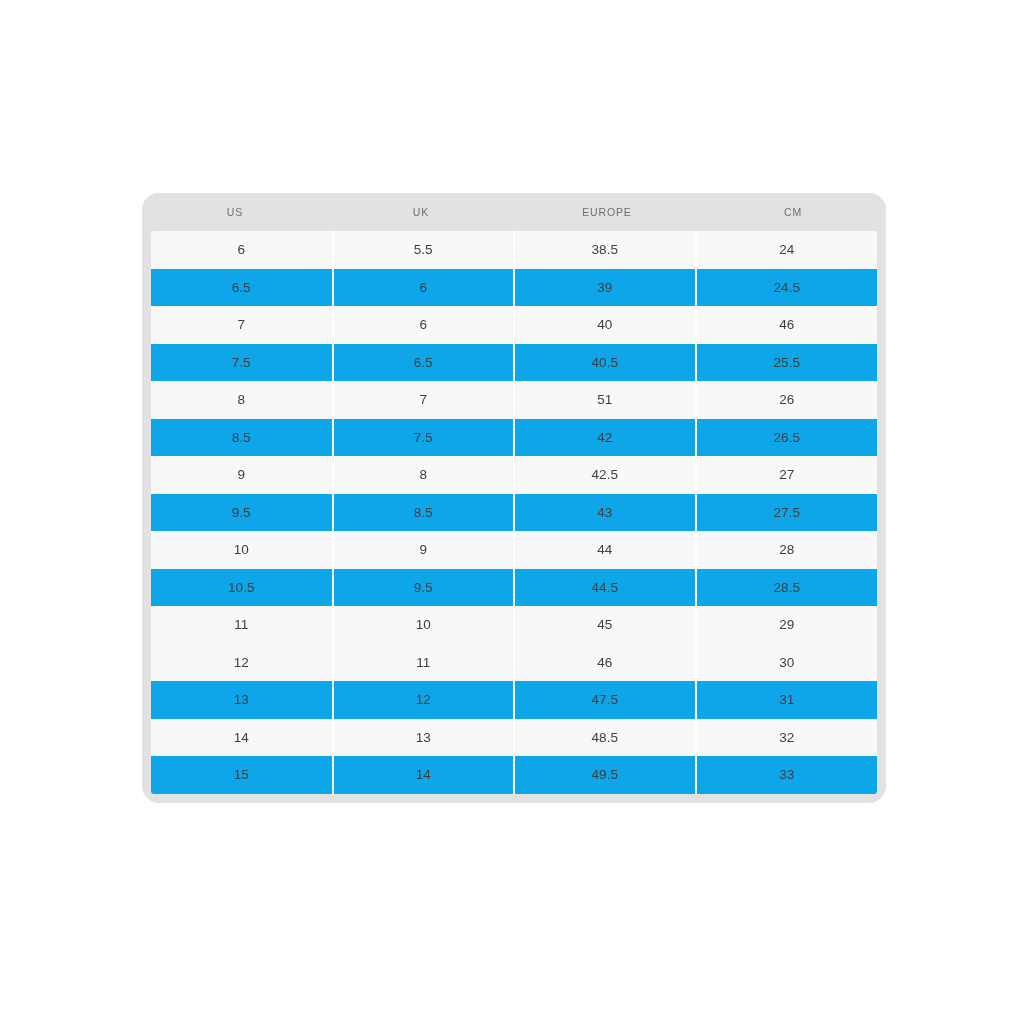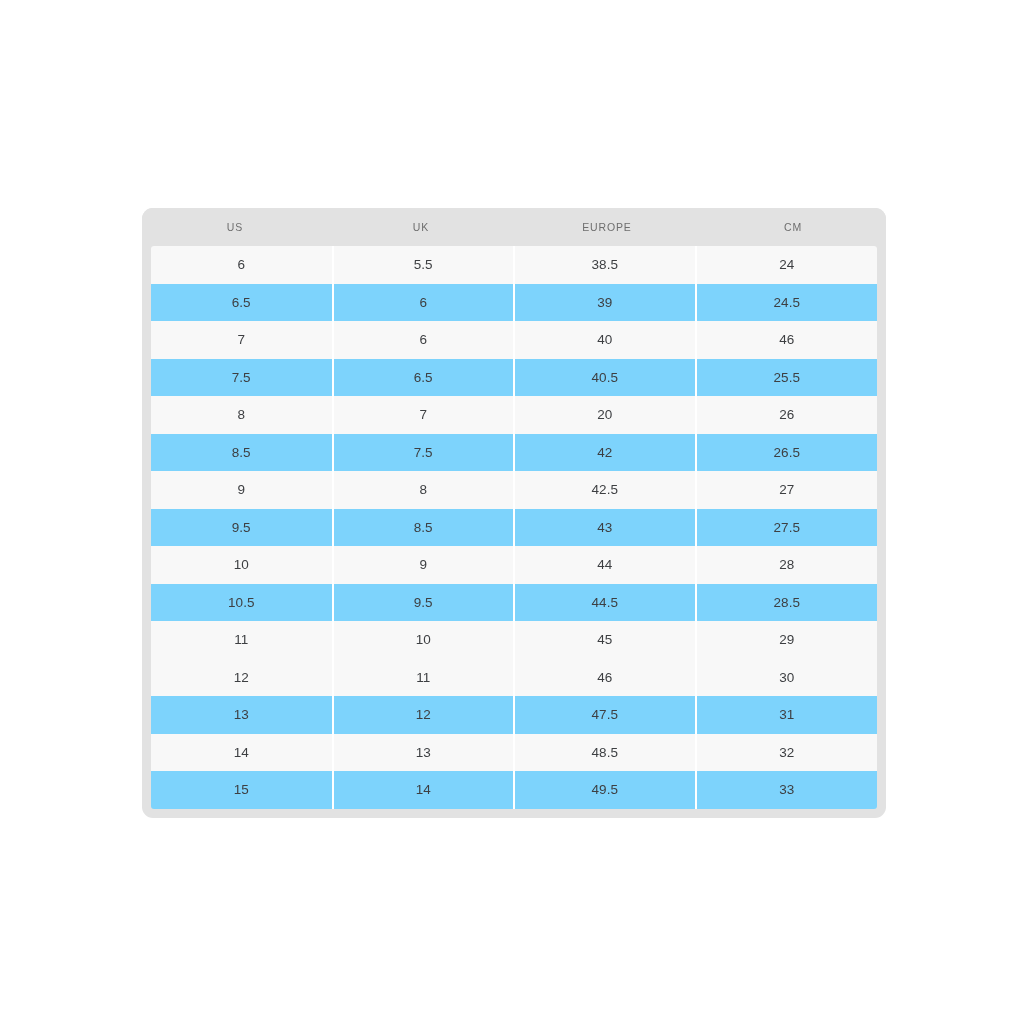--- a/index.html
+++ b/index.html
@@ -20,24 +20,24 @@
     width: 1024px;
     height: 1024px;
     display: flex;
     align-items: center;
     justify-content: center;
   }
 
   .size-card {
     position: absolute;
     left: 142px;
-    top: 208px;
+    top: 193px;
     width: 744px;
     background: #e2e2e2;
-    border-radius: 11px;
+    border-radius: 17px;
     padding: 0 0 9px 0;
     box-sizing: border-box;
     overflow: hidden;
   }
 
   .size-table {
     width: 100%;
     border-collapse: collapse;
     table-layout: fixed;
   }
@@ -57,21 +57,21 @@
     font-size: 10.5px;
     letter-spacing: 0.85px;
     color: #6e6e6e;
     font-weight: 400;
     text-transform: uppercase;
     padding: 0;
     border: none;
   }
 
   .data-row.odd  { background: #f8f8f8; }
-  .data-row.even { background: #7dd3fc; }
+  .data-row.even { background: #0ea5e9; }
 
   .data-cell {
     height: 37.5px;
     text-align: center;
     vertical-align: middle;
     font-size: 13.5px;
     color: #3d3f42;
     font-weight: 400;
     padding: 0;
     border-left: 2px solid #ffffff;
@@ -147,21 +147,21 @@
             </tr>
             <tr class="data-row even">
               <td class="data-cell first-col">7.5</td>
               <td class="data-cell">6.5</td>
               <td class="data-cell">40.5</td>
               <td class="data-cell">25.5</td>
             </tr>
             <tr class="data-row odd">
               <td class="data-cell first-col">8</td>
               <td class="data-cell">7</td>
-              <td class="data-cell">20</td>
+              <td class="data-cell">51</td>
               <td class="data-cell">26</td>
             </tr>
             <tr class="data-row even">
               <td class="data-cell first-col">8.5</td>
               <td class="data-cell">7.5</td>
               <td class="data-cell">42</td>
               <td class="data-cell">26.5</td>
             </tr>
             <tr class="data-row odd">
               <td class="data-cell first-col">9</td>

